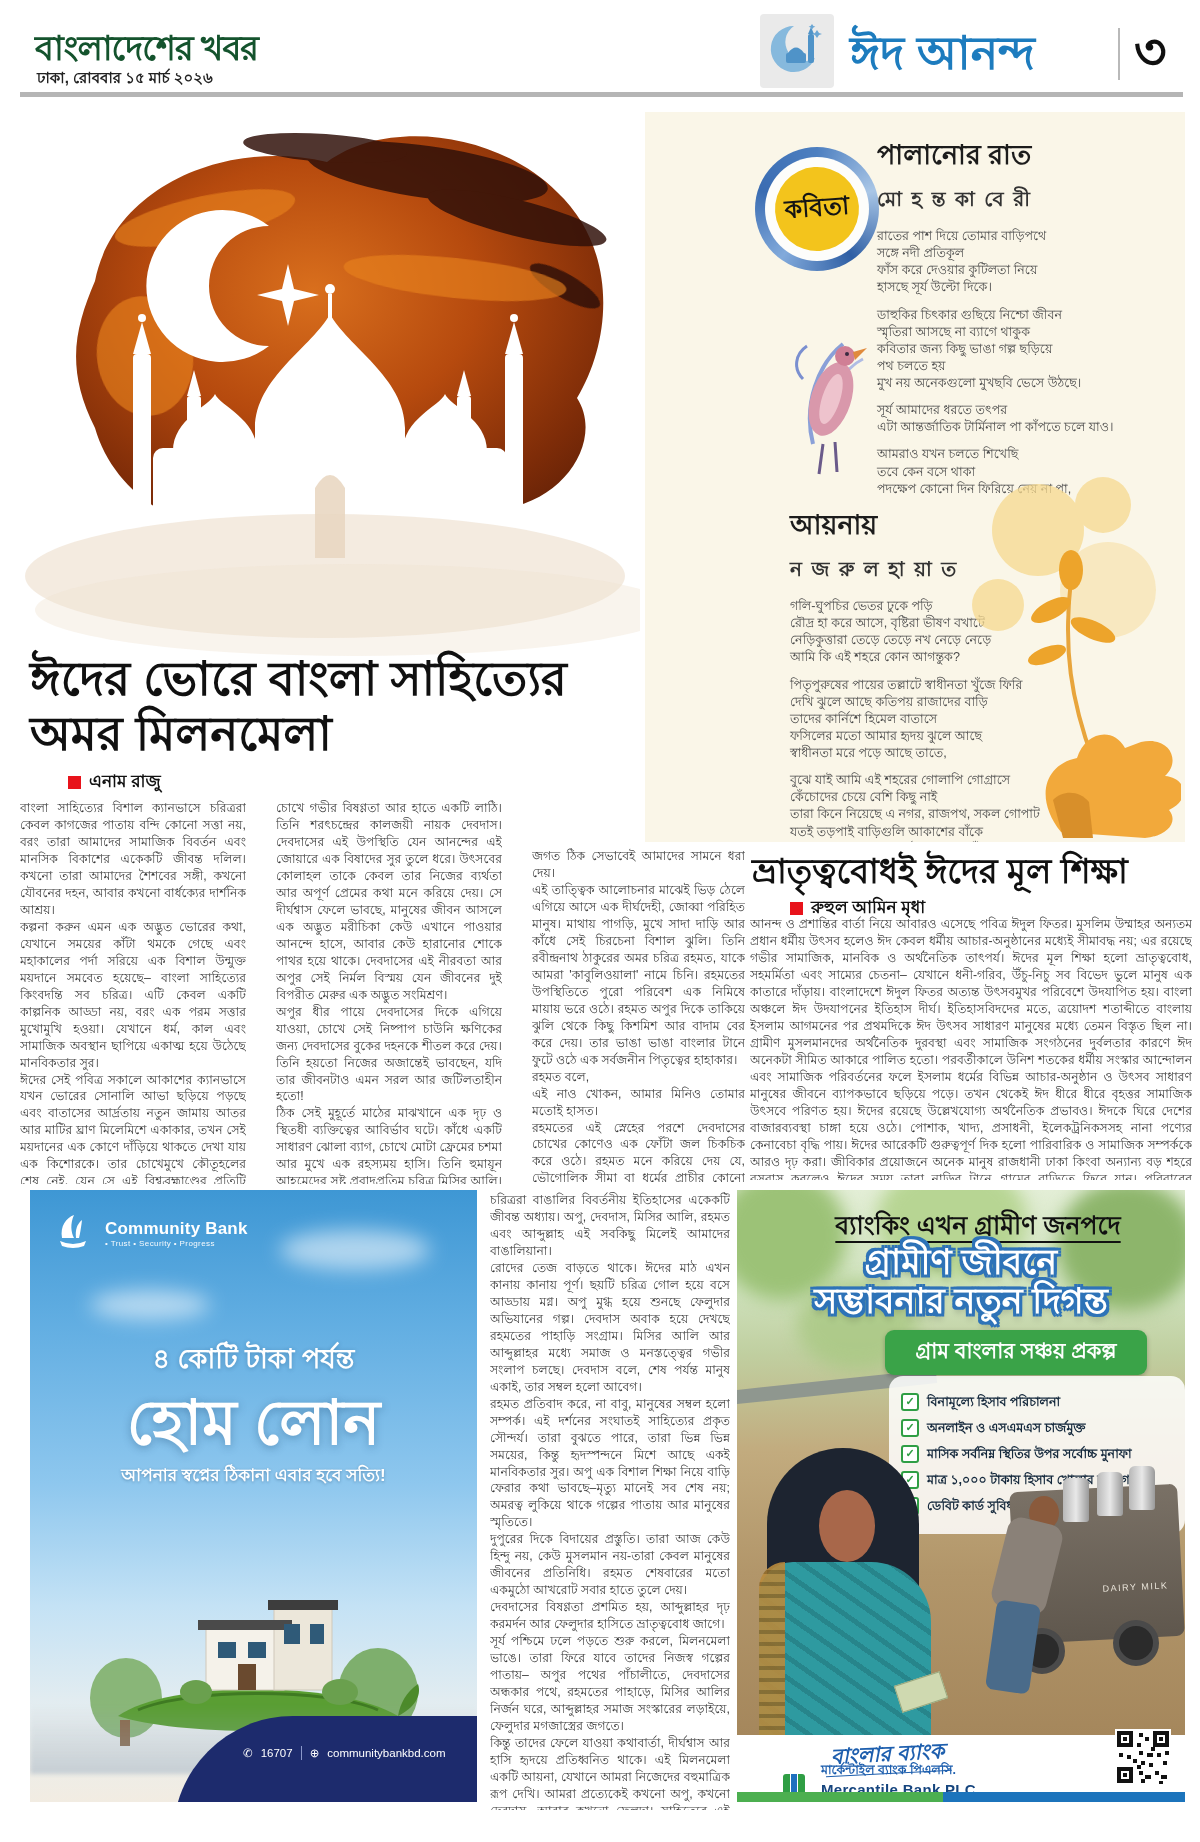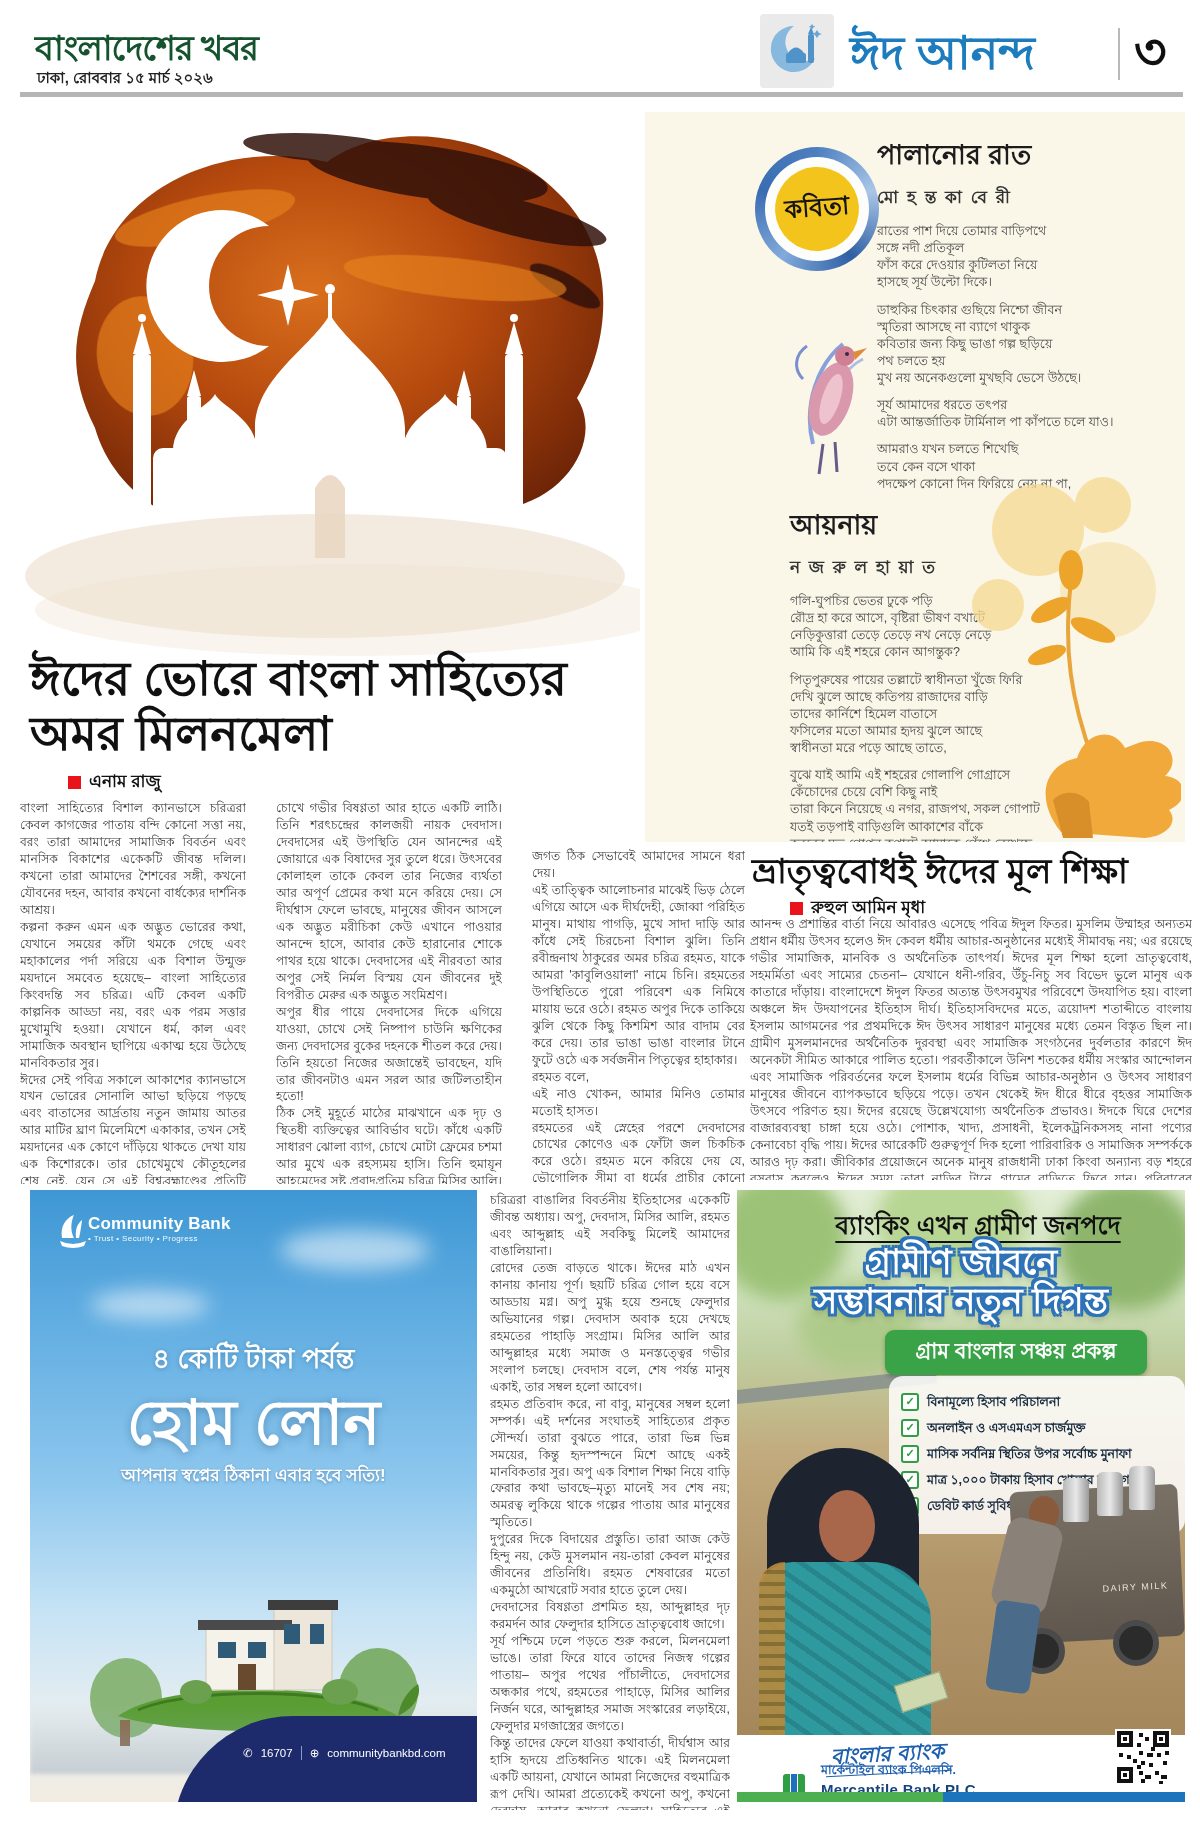--- a/index.html
+++ b/index.html
@@ -34,34 +34,34 @@
   .poem-box{left:645px;top:112px;width:540px;height:730px;background:#faf6e8;overflow:hidden;}
   .kobita-badge{left:110px;top:35px;width:124px;height:124px;border-radius:50%;
     background:conic-gradient(#4d7fc0,#a9c6e6,#2f5fa4,#82aadb,#3a6cb2,#4d7fc0);
     display:flex;align-items:center;justify-content:center;}
   .kobita-white{width:104px;height:104px;border-radius:50%;background:#fdfdfb;display:flex;align-items:center;justify-content:center;}
   .kobita-inner{width:84px;height:84px;border-radius:50%;background:#f3c41c;display:flex;align-items:center;justify-content:center;transform:rotate(-4deg);}
   .kobita-label{font-size:25px;font-weight:800;color:#151515;}
   .poem1{left:232px;top:22px;width:295px;}
   .poem2{left:145px;top:392px;width:330px;}
   .poem-title{font-size:27px;font-weight:800;color:#1c1c1c;}
-  .poem-author{font-size:17px;letter-spacing:2px;color:#333;margin:5px 0 11px 0;font-weight:600;}
+  .poem-author{font-size:20px;letter-spacing:2px;color:#333;margin:5px 0 11px 0;font-weight:600;}
   .poem-stanza{font-size:12.6px;line-height:1.36;color:#4a4a4a;white-space:pre-line;margin-bottom:10px;}
   .bird-illus{left:138px;top:212px;width:98px;height:158px;}
   .hand-illus{left:298px;top:348px;width:238px;height:380px;}
 
   
   .headline2{left:752px;top:845px;width:445px;font-size:34px;font-weight:800;color:#101010;}
   .byline2{left:754px;top:894px;}
   .a2-body{left:750px;top:916px;width:442px;height:264px;}
 
   
   .cb-ad{left:30px;top:1190px;width:447px;height:612px;overflow:hidden;
     background:linear-gradient(180deg,#3e97d4 0%,#62aee2 22%,#8ec7ee 48%,#c4e2f5 68%,#e7eef0 86%,#f2ece2 100%);}
-  .cb-logo{left:28px;top:24px;display:flex;align-items:flex-start;gap:0;color:#fff;}
+  .cb-logo{left:28px;top:24px;display:flex;align-items:center;gap:17px;color:#fff;}
   .cb-logo-name{font-size:17px;font-weight:700;letter-spacing:.2px;}
   .cb-logo-tag{font-size:8px;letter-spacing:.4px;opacity:.95;}
   .cb-offer{left:0;top:148px;width:100%;text-align:center;color:#fff;font-size:27px;font-weight:800;text-shadow:0 1px 4px rgba(20,60,100,.3);}
   .cb-head{left:0;top:185px;width:100%;text-align:center;color:#fff;font-size:62px;font-weight:900;text-shadow:0 2px 8px rgba(20,60,100,.35);}
   .cb-sub{left:0;top:272px;width:100%;text-align:center;color:#fff;font-size:17px;font-weight:600;text-shadow:0 1px 3px rgba(20,60,100,.4);}
   .cb-skyline{left:0;bottom:28px;width:100%;height:70px;background:linear-gradient(180deg,rgba(160,180,200,0),rgba(150,170,190,.45));filter:blur(2px);}
   .cb-contact{right:-26px;bottom:-34px;width:330px;height:120px;background:#1d2b6d;border-radius:170px 0 0 0;}
   .cb-contact-text{position:absolute;left:70px;top:30px;color:#fff;font-size:11.5px;display:flex;gap:8px;align-items:center;}
   .cb-contact-sep{width:1px;height:14px;background:#8a97c9;display:inline-block;}
   .cloud{position:absolute;background:#fff;border-radius:50%;filter:blur(10px);opacity:.55;}

